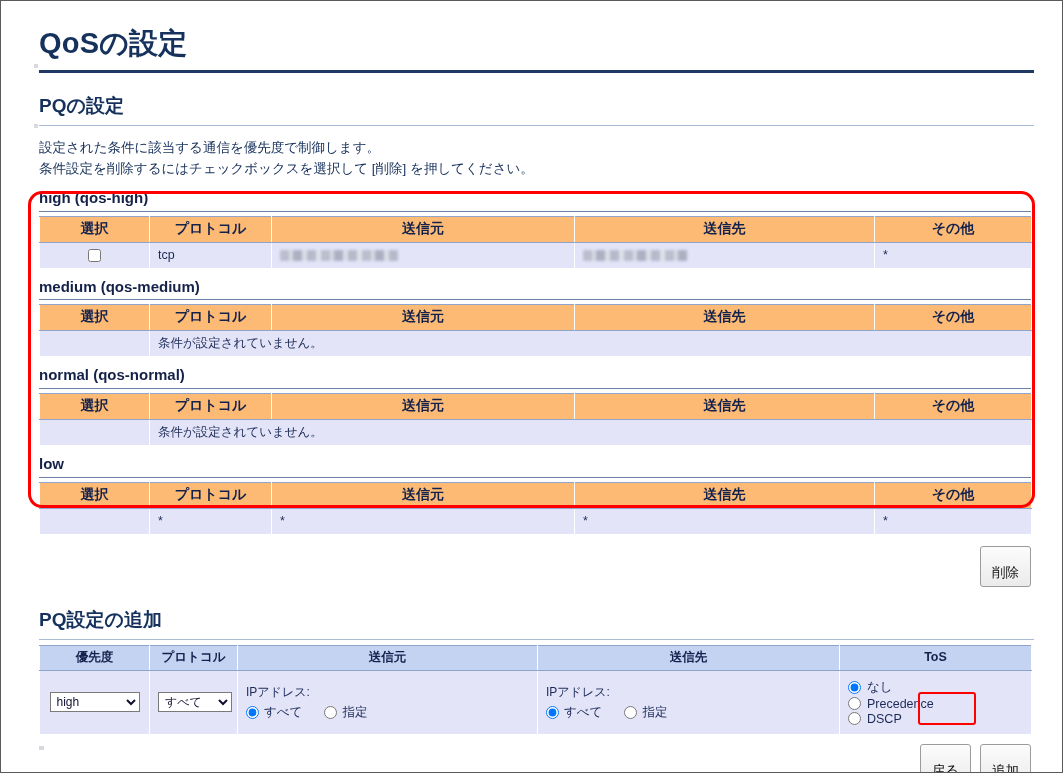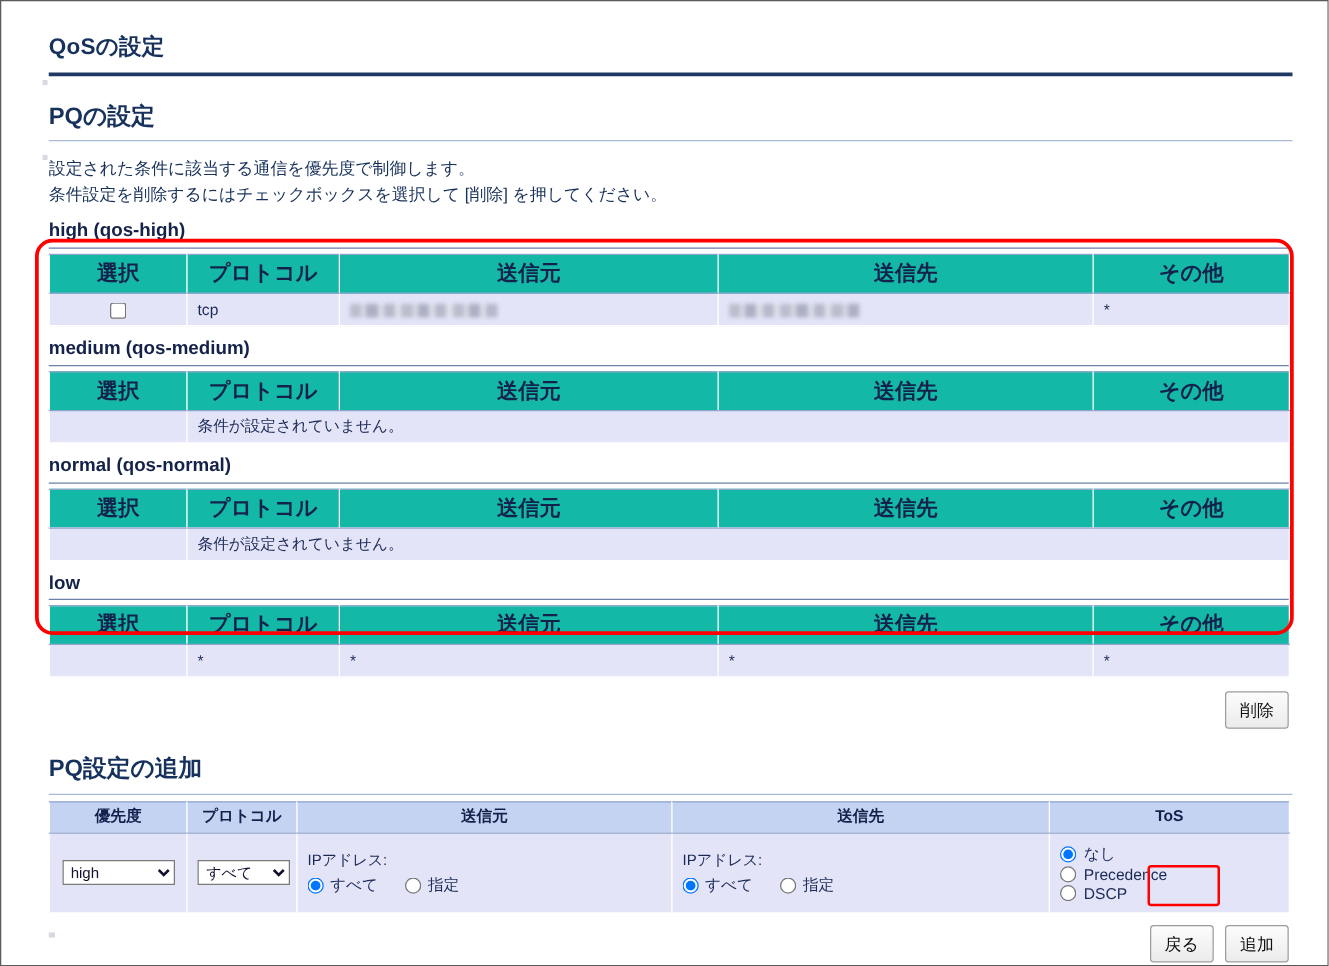--- a/index.html
+++ b/index.html
@@ -23,21 +23,21 @@
   }
   .inner {
     position: absolute;
     left: 38px;
     top: 0;
     right: 30px;
   }
 
   
   .page-title {
-    font-size: 18px;
+    font-size: 29px;
     font-weight: bold;
     color: #16325c;
     letter-spacing: 0.2px;
     margin: 26px 0 0 0;
     padding: 0;
     line-height: 1.15;
   }
   .title-rule {
     height: 3px;
     background: #1f3864;
@@ -83,23 +83,23 @@
     width: 992px;
   }
 
   table.grid {
     border-collapse: collapse;
     width: 992px;
     margin-top: 4px;
     table-layout: fixed;
   }
   table.grid th {
-    background: #14b8a6;
+    background: #fdba74;
     color: #13224c;
-    font-size: 17px;
+    font-size: 14px;
     font-weight: bold;
     text-align: center;
     padding: 3px 0 4px 0;
     border: 1px solid #ffffff;
     border-top: 1px solid #8fa5cc;
     border-bottom: 1px solid #8fa5cc;
   }
   table.grid td {
     background: #e4e4f9;
     color: #1b2a55;
@@ -160,21 +160,21 @@
   }
 
   
   .btn {
     font-family: "Liberation Sans", "DejaVu Sans", sans-serif;
     font-size: 13.5px;
     color: #101010;
     background: linear-gradient(#fcfcfc, #ebebeb);
     border: 1px solid #9b9b9b;
     border-radius: 3px;
-    padding: 8px 11px 5px 11px;
+    padding: 19px 11px 5px 11px;
     line-height: 1.1;
     cursor: pointer;
   }
   .row-right {
     width: 992px;
     display: flex;
     justify-content: flex-end;
     gap: 9px;
   }
   .delete-row { margin-top: 11px; }

